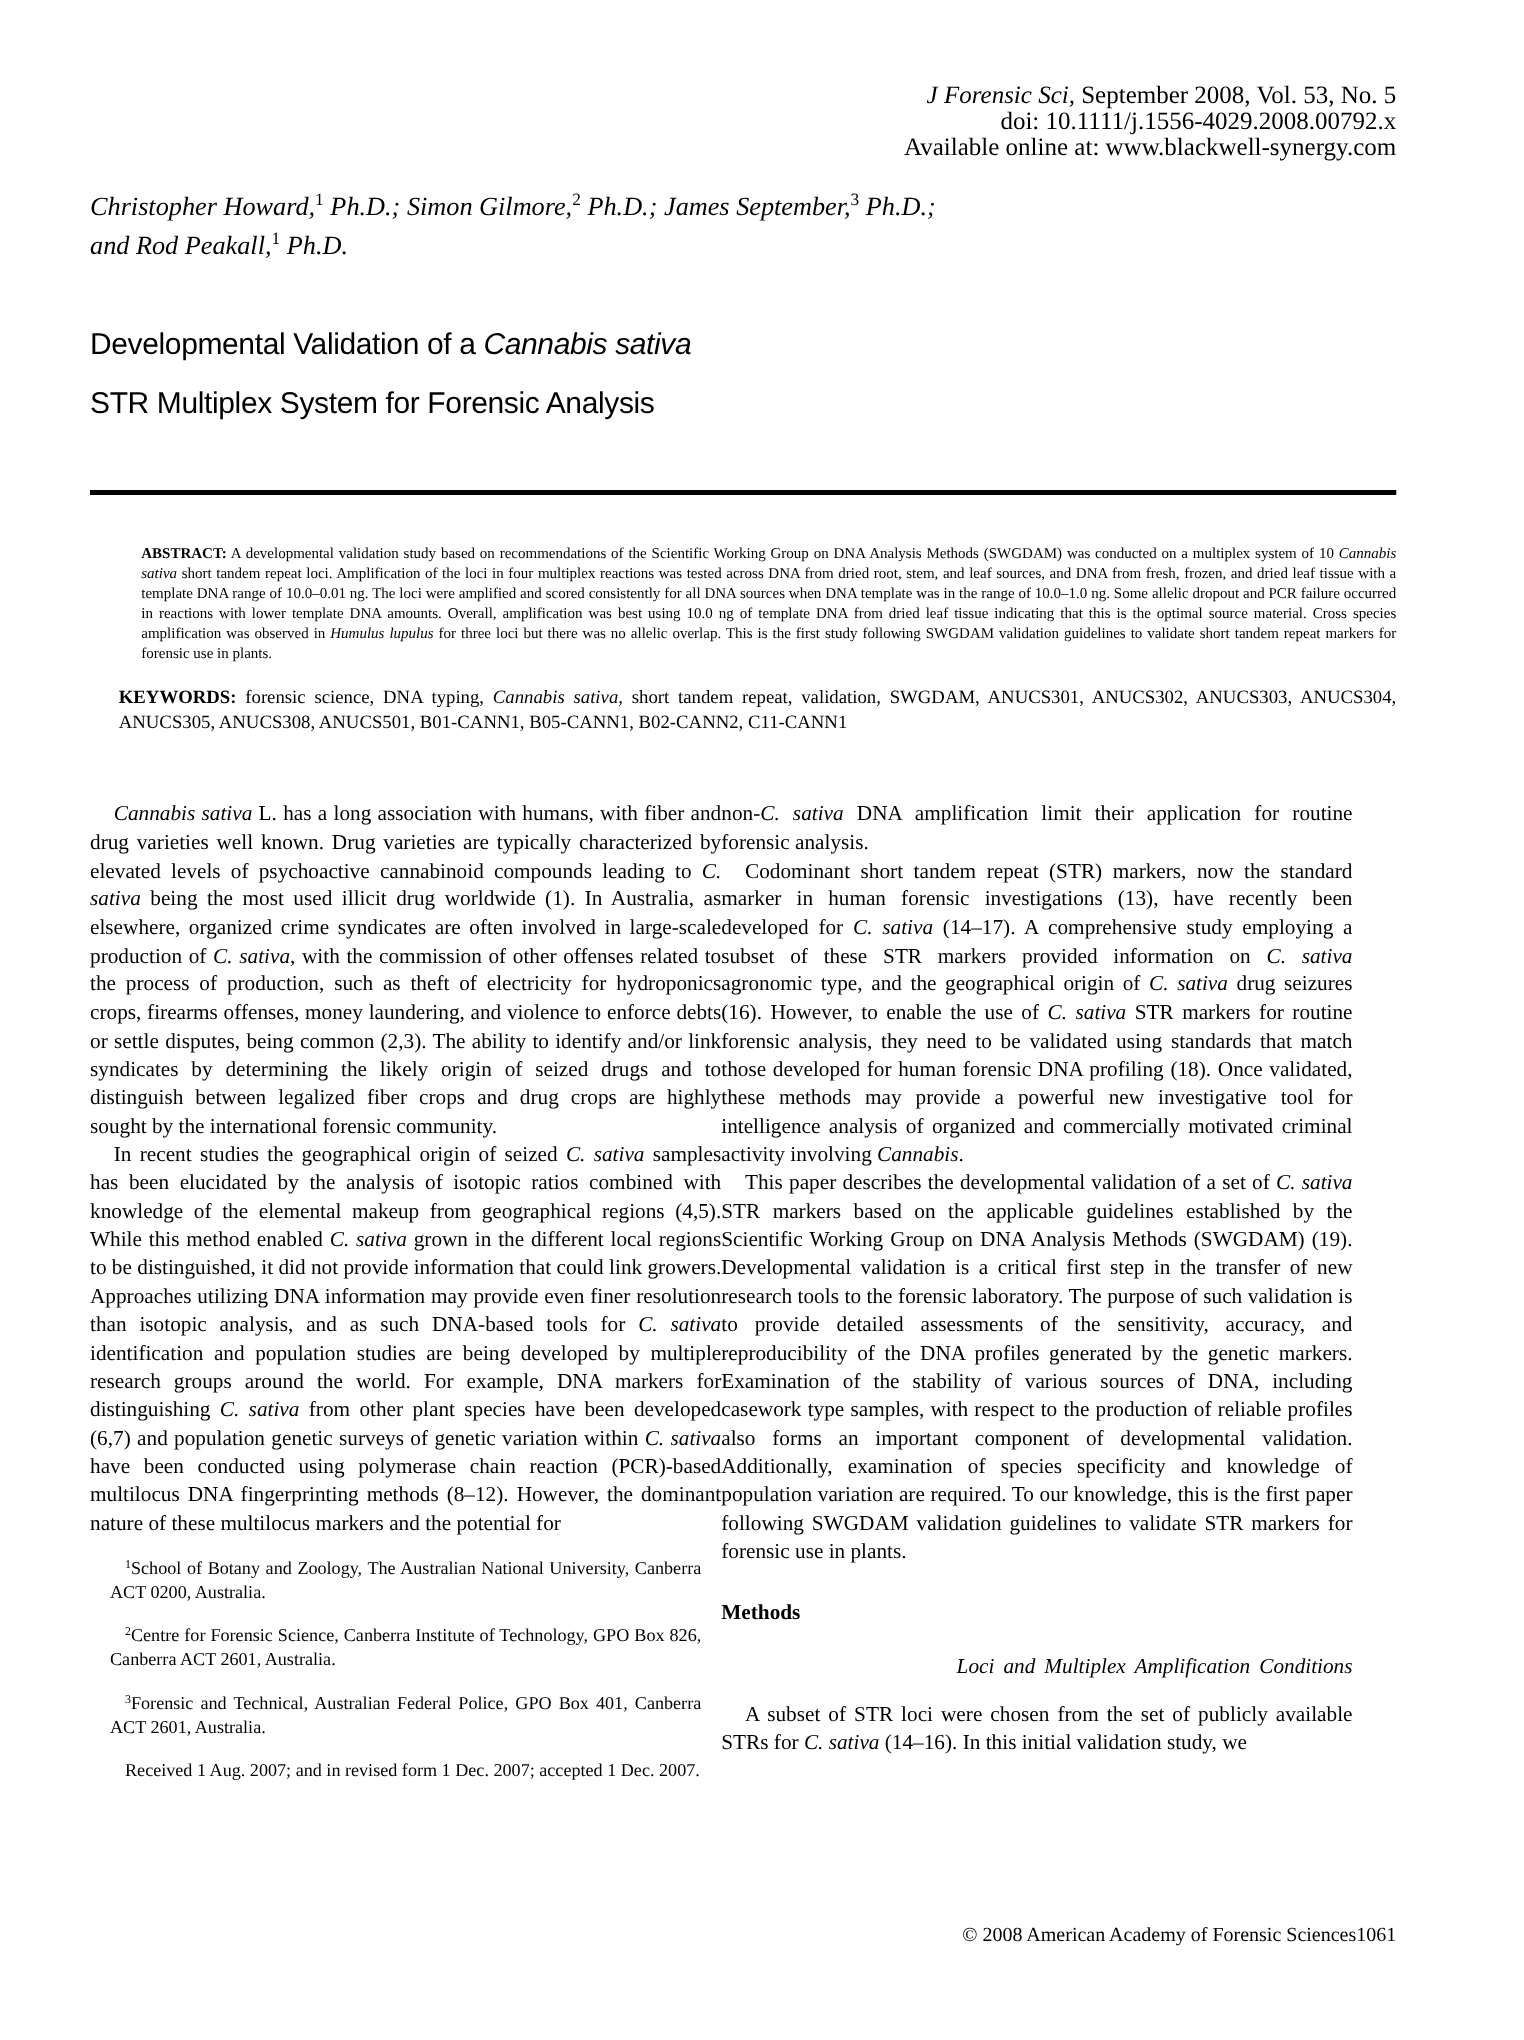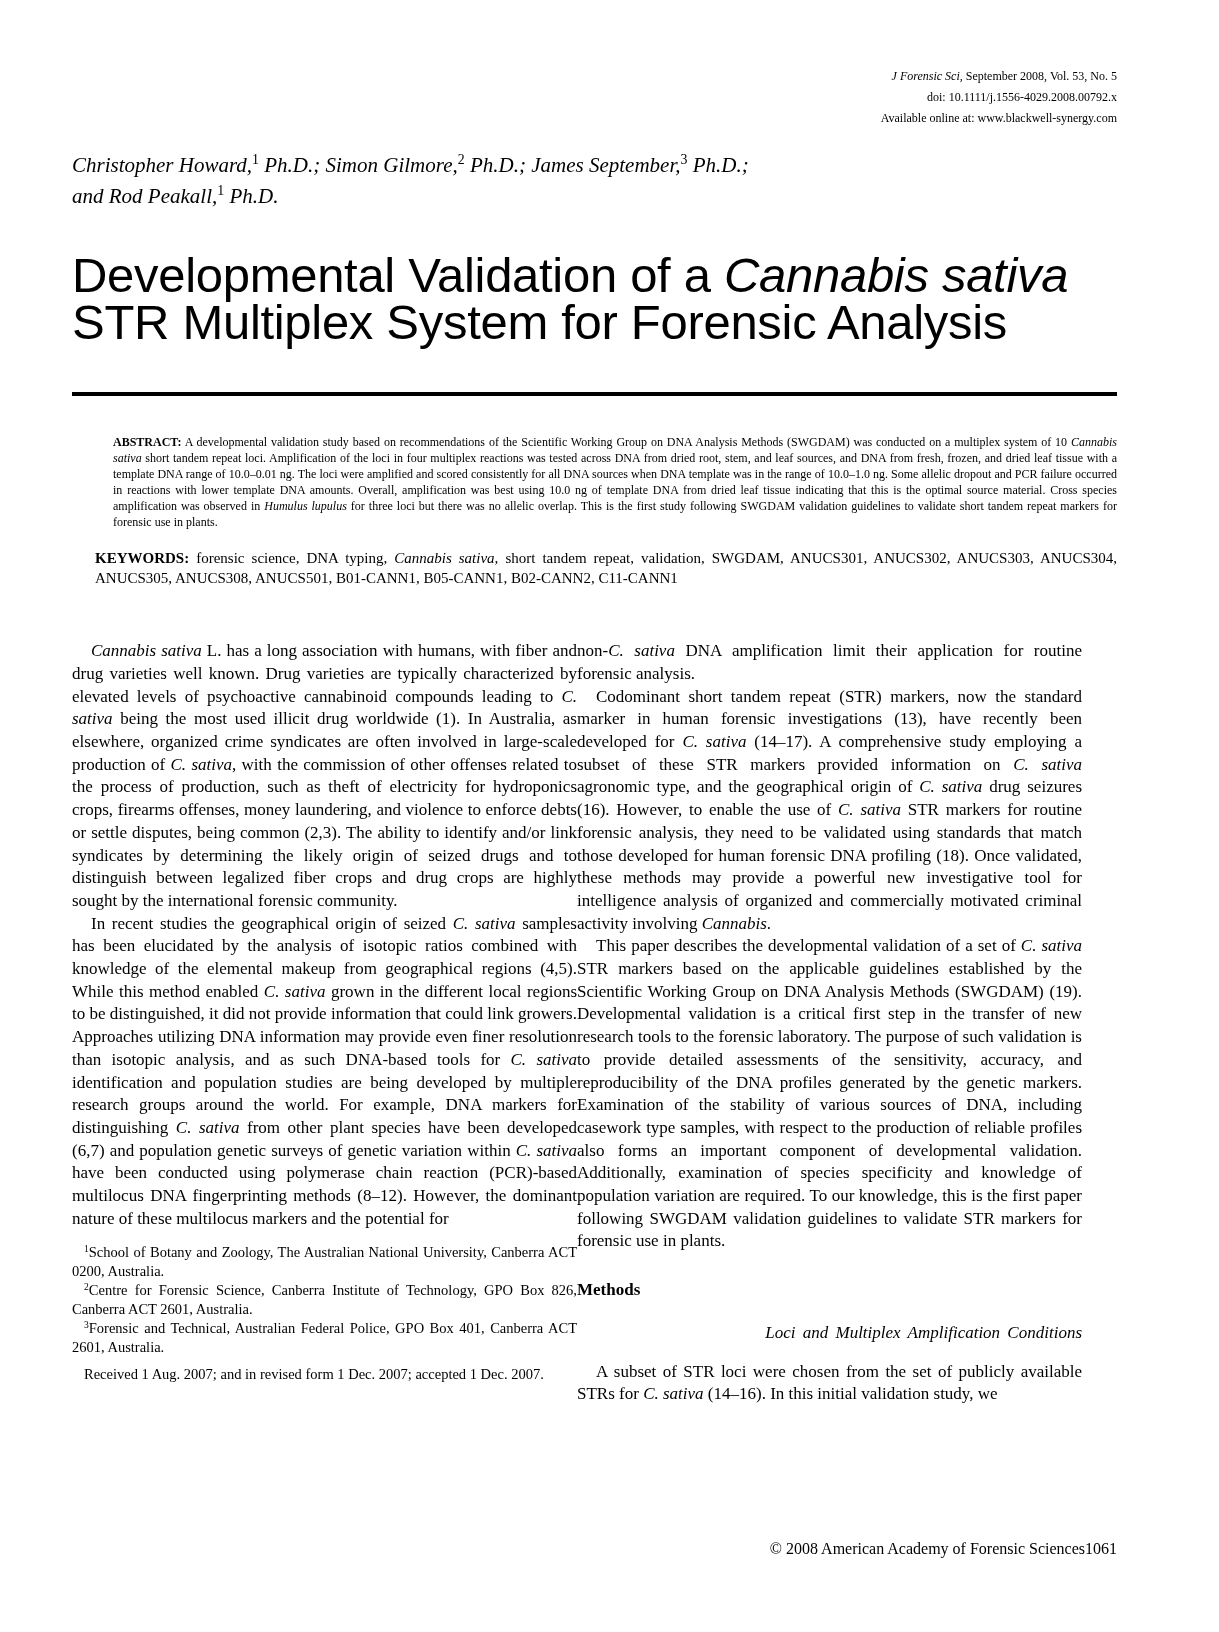--- a/index.html
+++ b/index.html
@@ -7,42 +7,42 @@
   .page {
     width: 1219px; height: 1632px; position: relative; overflow: hidden;
     background: #ffffff; color: #000000;
     font-family: "Liberation Serif", "DejaVu Serif", serif;
     padding: 66px 102px 0 72px;
   }
   .it { font-style: italic; }
   .bd { font-weight: bold; }
   sup { font-size: 66%; font-style: normal; line-height: 0; vertical-align: baseline; position: relative; top: -0.55em; }
 
-  .masthead { text-align: right; font-size: 12px; line-height: 21px; }
+  .masthead { text-align: right; font-size: 20px; line-height: 21px; }
 
   .authors { margin-top: 21px; font-size: 21px; line-height: 31px; }
 
   .title {
     margin: 40px 0 0 0; font-family: "Liberation Sans", "DejaVu Sans", sans-serif;
-    font-weight: 400; font-size: 49px; line-height: 47px; letter-spacing: -0.3px;
+    font-weight: 400; font-size: 24px; line-height: 47px; letter-spacing: -0.3px;
   }
   .title .title-line { display: block; }
 
   .rule { margin-top: 46px; height: 4px; background: #000000; }
 
   .abstract { margin: 38px 0 0 41px; font-size: 12px; line-height: 16px; text-align: justify; }
   .keywords { margin: 19px 0 0 23px; font-size: 15px; line-height: 19.6px; text-align: justify; }
 
   .columns { display: flex; margin-top: 52px; }
   .col { width: 505px; font-size: 17px; line-height: 22.7px; text-align: justify; }
   .col p { margin: 0; text-indent: 19px; }
   .col p.noindent { text-indent: 0; }
 
   .footnotes { margin-top: 13px; font-size: 14.5px; line-height: 19px; text-align: justify; }
-  .footnotes p { margin: 0; text-indent: 12px; }
+  .footnotes p { margin: 16px; text-indent: 12px; }
   .footnotes .received { margin-top: 8px; }
 
   .methods-heading { font-size: 17px; font-weight: 700; margin: 26px 0 0 0; text-align: left; }
   .subheading { font-size: 17px; font-weight: 400; font-style: italic; margin: 20px 0 0 0; text-align: right; word-spacing: 3px; }
   .subheading + p { margin-top: 16px; }
 
   .footer {
     position: absolute; left: 72px; right: 102px; top: 1540px;
     display: flex; justify-content: flex-end; font-size: 16px;
   }

